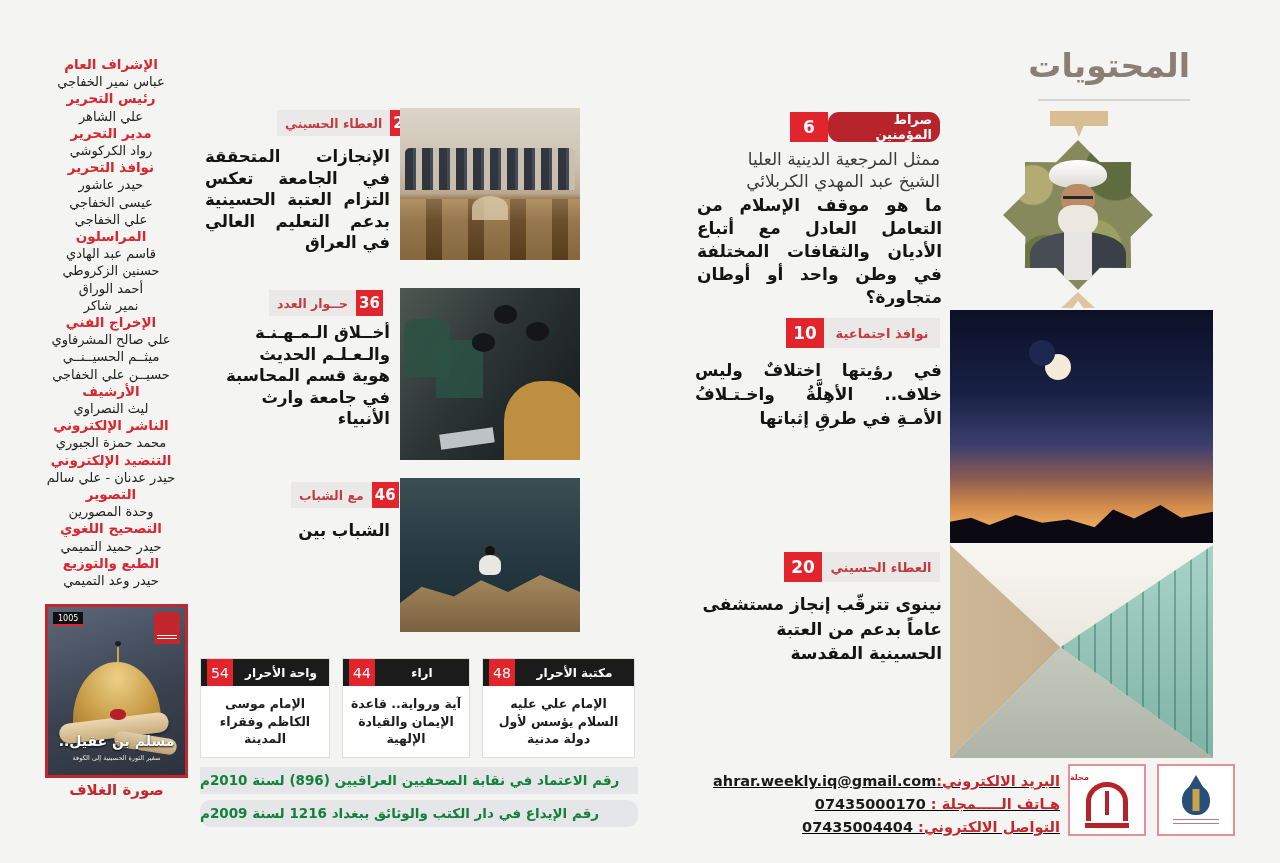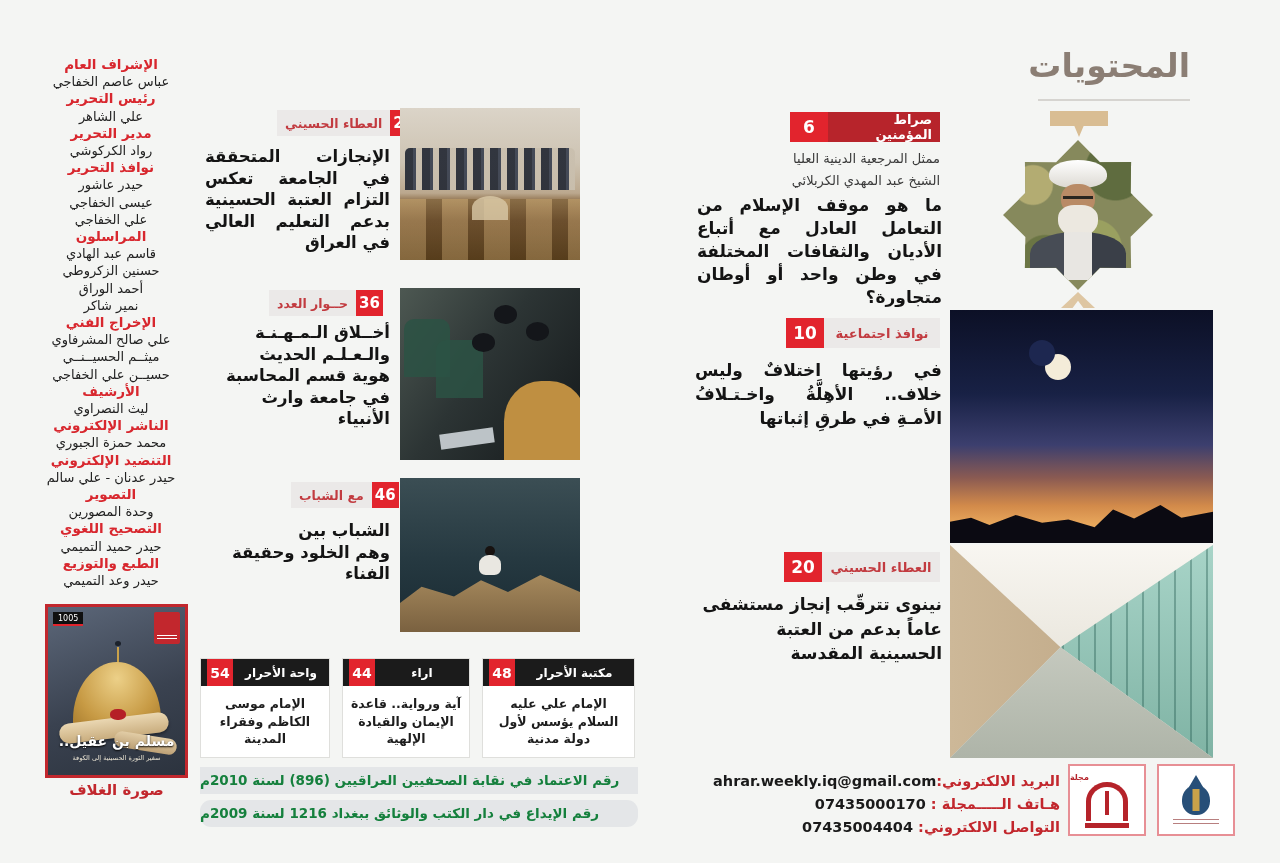--- a/index.html
+++ b/index.html
@@ -38,27 +38,27 @@
 
   
   .badge{position:absolute;display:flex;direction:ltr;height:26px;}
   .badge .band{display:flex;align-items:center;justify-content:center;background:#ebe9e8;color:#c23b40;
                font-weight:bold;font-size:12.5px;direction:rtl;padding:0 8px;}
   .badge .numbox{display:flex;align-items:center;justify-content:center;background:#e2242d;color:#fff;
                font-weight:bold;font-size:15px;width:27px;}
   .badge.big{height:30px;}
   .badge.big .numbox{width:38px;font-size:17px;}
   .badge.big .band{font-size:13px;}
-  .badge .band.dark{background:#b7242b;color:#fff;}
+  .badge .band.dark{background:#b7242b;color:#fff;border-radius:11px;}
 
   
   .ftitle{position:absolute;color:#141414;font-weight:bold;font-size:16.5px;line-height:21.5px;
           text-align:justify;text-align-last:right;}
   .ftitle.lines{text-align:right;text-align-last:auto;}
-  .kicker{position:absolute;color:#3a3a3a;font-size:13px;line-height:22px;text-align:right;}
+  .kicker{position:absolute;color:#3a3a3a;font-size:17px;line-height:22px;text-align:right;}
 
   
   .img{position:absolute;overflow:hidden;background:#888;}
   .img>div{position:absolute;}
 
   .img-meeting{background:linear-gradient(180deg,#dbd4c8 0%,#cdc3b2 36%,#bba88e 56%,#8a6a44 62%,#6f5130 100%);}
   .mm-figs{left:3%;right:3%;top:26%;height:28%;border-radius:5px 5px 0 0;opacity:.93;
            background:repeating-linear-gradient(90deg,#262b36 0 8px,#3a4150 8px 11px,#c9bfae 11px 17px);}
   .mm-bench{left:0;right:0;bottom:0;height:40%;
            background:repeating-linear-gradient(90deg,rgba(255,226,170,.22) 0 26px,rgba(0,0,0,.12) 26px 42px),
@@ -109,29 +109,29 @@
   .sh-beard{left:50%;top:43%;width:40px;height:32px;background:#ece8e0;border-radius:40% 40% 50% 50%;}
   .sh-body{left:50%;top:61%;width:96px;height:48px;border-radius:45% 45% 0 0;
            background:linear-gradient(90deg,#474c55 0 35%,#e8e6e2 35% 65%,#3a3f48 65% 100%);}
   .orn{position:absolute;left:1061px;top:292px;width:34px;height:16px;background:#d9bd93;opacity:.85;
        clip-path:polygon(50% 0,100% 100%,66% 100%,50% 55%,34% 100%,0 100%);}
 
   
   .card{position:absolute;top:658px;background:#fff;border:1px solid #dfdfdc;box-sizing:border-box;}
   .card-head{display:flex;direction:ltr;height:27px;background:#1b1b1b;padding-left:6px;align-items:stretch;}
   .card-head .numbox{display:flex;align-items:center;justify-content:center;width:26px;background:#e2242d;
-                     color:#fff;font-weight:bold;font-size:14px;}
+                     color:#fff;font-weight:normal;font-size:14px;}
   .card-cat{flex:1;display:flex;align-items:center;justify-content:center;color:#fff;font-weight:bold;
             font-size:12px;direction:rtl;}
   .card-body{padding:9px 6px;text-align:center;font-weight:bold;font-size:12.5px;line-height:17.5px;color:#1d1d1d;}
 
   
   .regbar{position:absolute;left:200px;width:438px;height:27px;background:#e4e6e8;color:#15803d;
           font-size:13.5px;font-weight:600;line-height:27px;text-align:left;padding-right:12px;box-sizing:border-box;}
-  .contact{position:absolute;left:752px;top:770px;width:308px;}
+  .contact{position:absolute;left:752px;top:770px;width:308px;text-decoration:underline;}
   .contact .line{line-height:23px;font-size:14.5px;font-weight:bold;color:#1a1a1a;white-space:nowrap;}
   .contact .lab{color:#c2272d;}
   .contact .val{direction:ltr;unicode-bidi:embed;}
 
   .logobox{position:absolute;top:764px;width:78px;height:72px;background:#fff;border:2px solid #e78f95;
            box-sizing:border-box;display:flex;flex-direction:column;align-items:center;justify-content:center;}
   .la-word{color:#b5232a;font-size:8px;font-weight:bold;align-self:flex-end;margin:1px 8px 0 0;}
   .la-dome{width:32px;height:34px;border:5px solid #b5232a;border-bottom:none;border-radius:55% 55% 0 0;position:relative;}
   .la-dome:after{content:"";position:absolute;left:50%;top:4px;width:4px;height:24px;background:#b5232a;transform:translateX(-50%);}
   .la-base{width:44px;height:5px;background:#b5232a;margin-top:2px;}
@@ -141,21 +141,21 @@
   .ls-lines{width:46px;height:7px;margin-top:4px;
             background:repeating-linear-gradient(180deg,#b87f7f 0 1px,transparent 1px 4px);}
 </style>
 </head>
 <body>
 
 <div id="page">
 
   <div class="staff">
     <div class="role">الإشراف العام</div>
-    <div class="name">عباس عاصم الخفاجي</div>
+    <div class="name">عباس نمير الخفاجي</div>
     <div class="role">رئيس التحرير</div>
     <div class="name">علي الشاهر</div>
     <div class="role">مدير التحرير</div>
     <div class="name">رواد الكركوشي</div>
     <div class="role">نوافذ التحرير</div>
     <div class="name">حيدر عاشور</div>
     <div class="name">عيسى الخفاجي</div>
     <div class="name">علي الخفاجي</div>
     <div class="role">المراسلون</div>
     <div class="name">قاسم عبد الهادي</div>
@@ -233,21 +233,20 @@
       </div>
     <div class="numbox">46</div>
   </div>
   <div class="img img-rock" style="left:400px;top:478px;width:180px;height:154px;">
     <div class="rk-rock"></div>
     <div class="rk-head"></div>
     <div class="rk-body"></div>
   </div>
   <div class="ftitle lines" style="left:205px;top:520px;width:185px;">
     <div>الشباب بين</div>
-    <div>وهم الخلود وحقيقة الفناء</div>
   </div>
 
   <div class="card" style="left:200px;width:130px;min-height:87px;">
     <div class="card-head">
       <div class="numbox">54</div>
       <div class="card-cat">واحة الأحرار</div>
     </div>
     <div class="card-body">الإمام موسى الكاظم وفقراء المدينة</div>
   </div>
   <div class="card" style="left:342px;width:128px;min-height:87px;">

